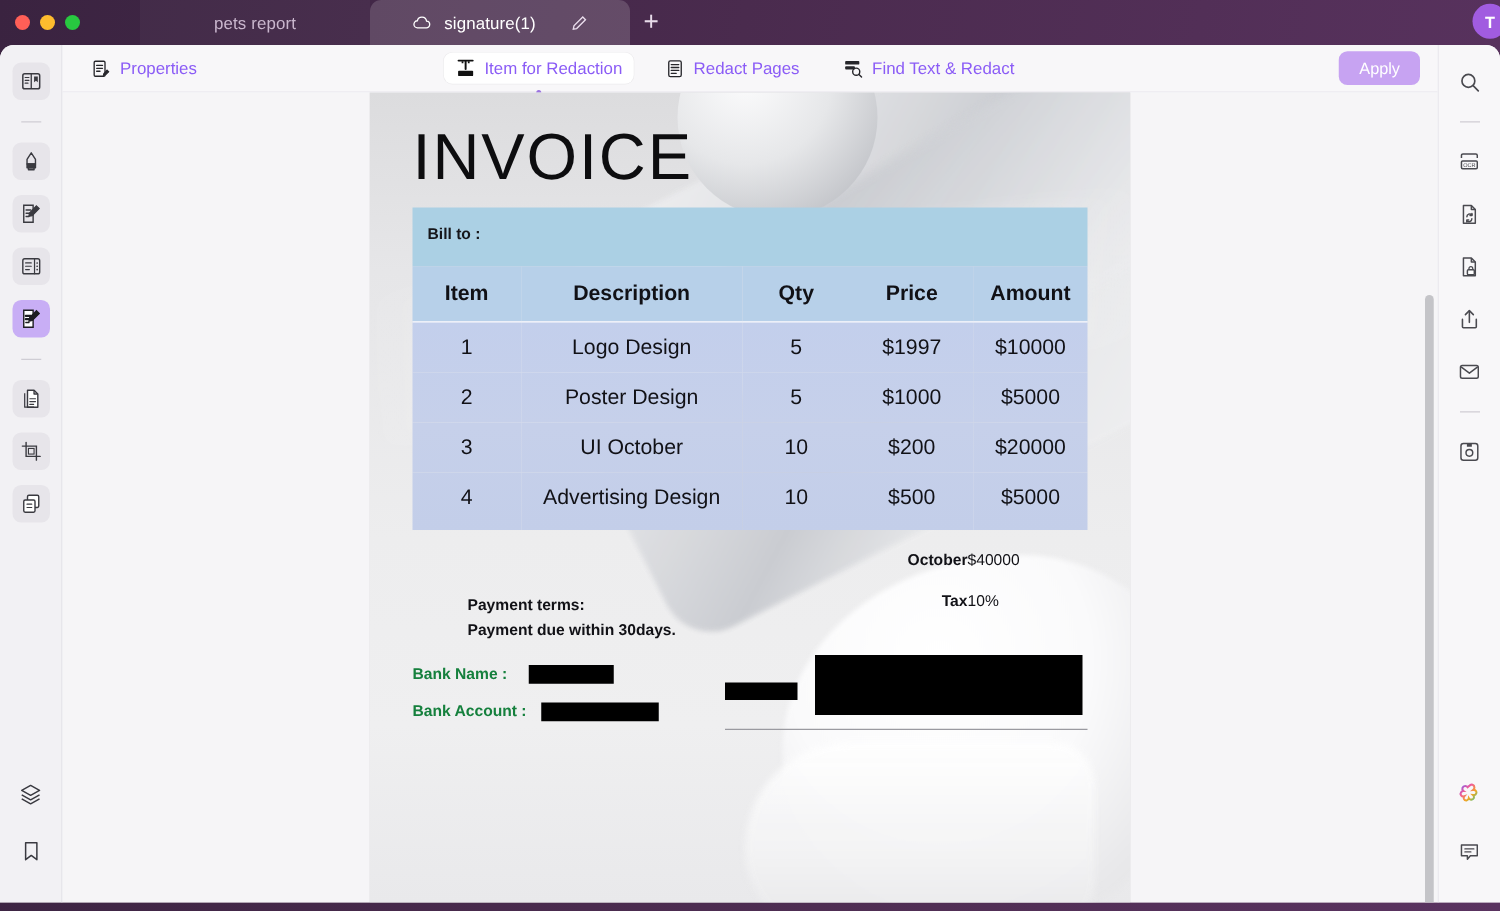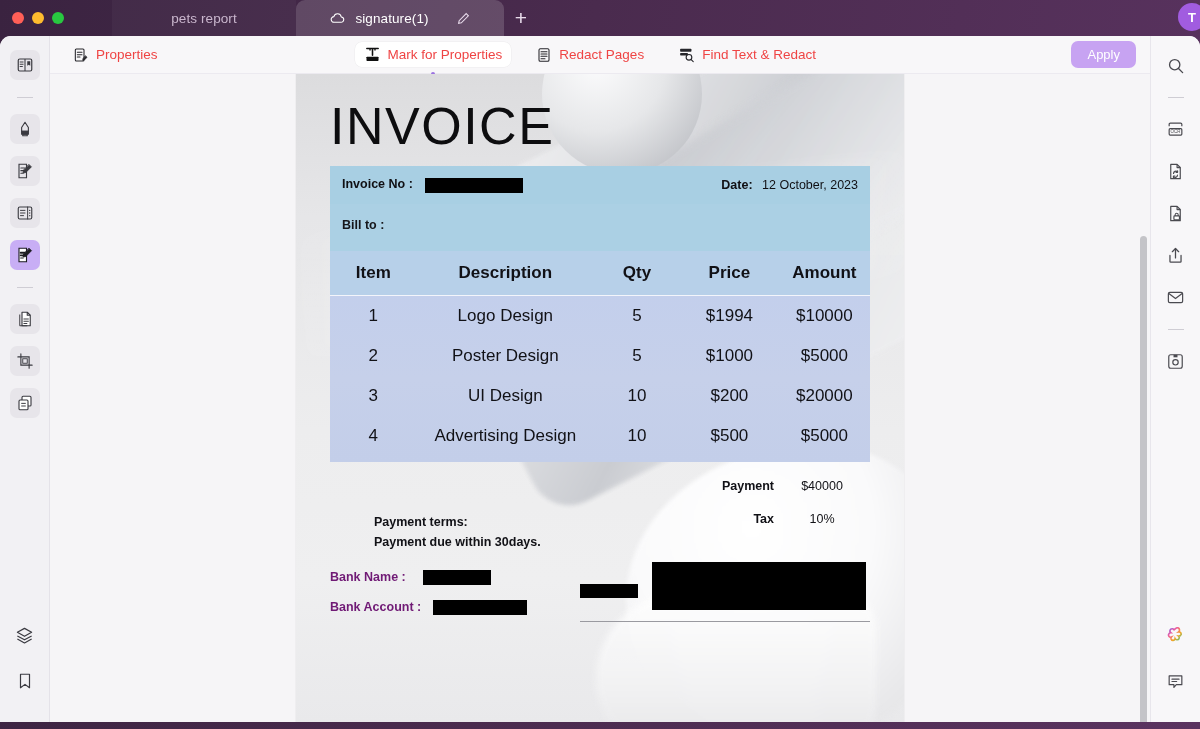--- a/index.html
+++ b/index.html
@@ -104,21 +104,21 @@
   
   .toolbar {
     height: 38px; min-height: 38px;
     background: #f8f7f9;
     border-bottom: 1px solid #eceaf0;
     display: flex; align-items: center;
     padding: 0 14px; position: relative;
   }
   .tbtn {
     display: flex; align-items: center; gap: 7px;
-    font-size: 13.5px; color: #ef4444; padding: 4px 9px;
+    font-size: 13.5px; color: #8b5cf6; padding: 4px 9px;
     border-radius: 7px; white-space: nowrap; position: relative;
   }
   .tbtn.active { background: #ffffff; box-shadow: 0 0 0 .5px rgba(0,0,0,.05); }
   .tbtn .dotmark {
     position: absolute; bottom: -9px; left: 50%; transform: translateX(-50%);
     width: 4px; height: 4px; border-radius: 50%; background: #9b72e0;
   }
   .tb-gap { width: 188px; }
   .tb-gap2 { width: 16px; }
   .tb-flex { flex: 1; }
@@ -224,30 +224,30 @@
   .col-price { width: 104px; text-align: center; }
   .col-amount { width: 94px; text-align: center; }
 
   
   .totals { margin-top: 8px; }
   .totrow {
     display: flex; justify-content: flex-end; align-items: center;
     font-size: 12.5px; color: #111116; height: 33px;
   }
   .totrow .tl { font-weight: 700; width: 120px; text-align: right; }
-  .totrow .tv { width: 96px; text-align: center; }
+  .totrow .tv { width: 96px; text-align: left; }
 
   .terms {
     position: absolute; left: 44px; top: 0;
     font-size: 12.5px; font-weight: 700; color: #111116; line-height: 1.6;
   }
   .terms-wrap { position: relative; height: 0; }
 
   .bank { margin-top: 26px; display: flex; align-items: flex-start; position: relative; }
-  .bank-left { width: 250px; font-size: 12.5px; font-weight: 700; color: #701a75; line-height: 2.45; }
+  .bank-left { width: 250px; font-size: 12.5px; font-weight: 700; color: #15803d; line-height: 2.45; }
   .bank-right { flex: 1; position: relative; padding-top: 4px; }
   .sig-line { border-bottom: 1px solid #9a9aa0; height: 56px; }
 
   
   .vscroll {
     position: absolute; right: 3px; top: 162px;
     width: 7px; height: 502px; border-radius: 4px;
     background: #c4c4c8;
   }
 
@@ -406,21 +406,21 @@
 
         <div class="tbtn active">
           <span>
             <svg width="17" height="17" viewBox="0 0 24 24" fill="none">
               <path d="M4 3.5h16" stroke="#111" stroke-width="2.2" stroke-linecap="round"></path>
               <path d="M12 4v9" stroke="#111" stroke-width="2.2" stroke-linecap="round"></path>
               <path d="M8.5 4.2v2.2M15.5 4.2v2.2" stroke="#111" stroke-width="2"></path>
               <rect x="3.5" y="15" width="17" height="6" rx="1" fill="#111"></rect>
             </svg>
           </span>
-          <span>Mark for Properties</span>
+          <span>Item for Redaction</span>
           <span class="dotmark"></span>
         </div>
 
         <div class="tb-gap2"></div>
 
         <div class="tbtn">
           <span>
             <svg width="16" height="16" viewBox="0 0 24 24" fill="none" stroke="#26262b" stroke-width="1.6" stroke-linejoin="round">
               <rect x="4.5" y="2.5" width="15" height="19" rx="2"></rect>
               <path d="M7.5 7h9M7.5 10.5h9M7.5 14h9M7.5 17.5h6" stroke-width="1.6" stroke-linecap="round"></path>
@@ -460,63 +460,53 @@
             <div class="sphere"></div>
             <div class="sheen"></div>
             <div class="blob"></div>
             <div class="blob2"></div>
           </div>
 
           <div class="page-content">
 
             <div class="invoice-title">INVOICE</div>
 
-            <div class="inv-head">
-              <div>
-                <span class="lbl">Invoice No :</span>
-                <span class="redact" style="width:98px;height:15px;margin-left:9px;"></span>
-              </div>
-              <div>
-                <span class="lbl">Date:</span>
-                <span style="margin-left:6px;">12 October, 2023</span>
-              </div>
-            </div>
 
             <div class="inv-billto">
               <div class="billto-lbl">Bill to :</div>
             </div>
 
             <table class="tbl">
               <thead>
                 <tr>
                   <th class="col-item">Item</th>
                   <th class="col-desc">Description</th>
                   <th class="col-qty">Qty</th>
                   <th class="col-price">Price</th>
                   <th class="col-amount">Amount</th>
                 </tr>
               </thead>
               <tbody>
                 <tr>
                   <td class="col-item">1</td>
                   <td class="col-desc">Logo Design</td>
                   <td class="col-qty">5</td>
-                  <td class="col-price">$1994</td>
+                  <td class="col-price">$1997</td>
                   <td class="col-amount">$10000</td>
                 </tr>
                 <tr>
                   <td class="col-item">2</td>
                   <td class="col-desc">Poster Design</td>
                   <td class="col-qty">5</td>
                   <td class="col-price">$1000</td>
                   <td class="col-amount">$5000</td>
                 </tr>
                 <tr>
                   <td class="col-item">3</td>
-                  <td class="col-desc">UI Design</td>
+                  <td class="col-desc">UI October</td>
                   <td class="col-qty">10</td>
                   <td class="col-price">$200</td>
                   <td class="col-amount">$20000</td>
                 </tr>
                 <tr>
                   <td class="col-item">4</td>
                   <td class="col-desc">Advertising Design</td>
                   <td class="col-qty">10</td>
                   <td class="col-price">$500</td>
                   <td class="col-amount">$5000</td>
@@ -525,21 +515,21 @@
             </table>
 
             <div class="totals">
               <div class="terms-wrap">
                 <div class="terms" style="top:42px;">
                   <div>Payment terms:</div>
                   <div>Payment due within 30days.</div>
                 </div>
               </div>
               <div class="totrow">
-                <div class="tl">Payment</div>
+                <div class="tl">October</div>
                 <div class="tv">$40000</div>
               </div>
               <div class="totrow">
                 <div class="tl">Tax</div>
                 <div class="tv">10%</div>
               </div>
             </div>
 
             <div class="bank">
               <div class="bank-left">

